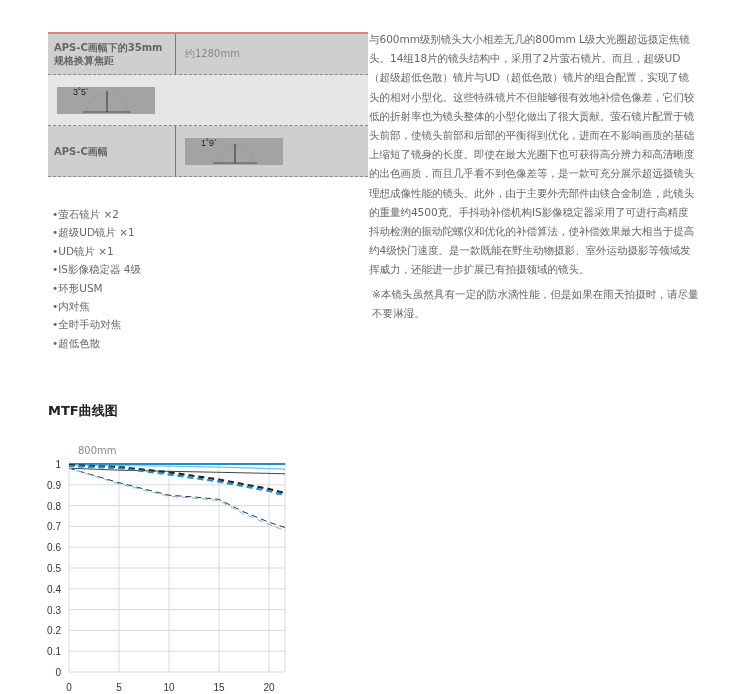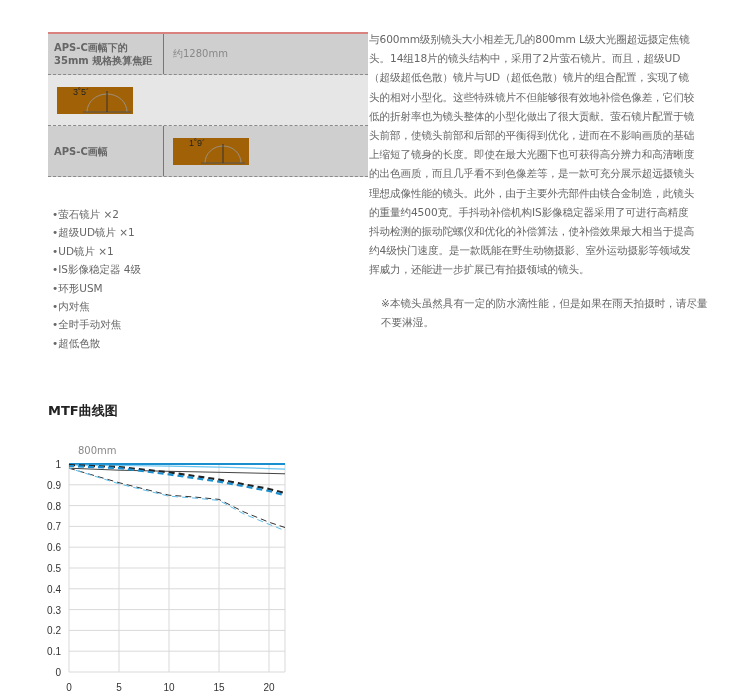--- a/index.html
+++ b/index.html
@@ -3,42 +3,42 @@
 <meta charset="utf-8">
 <style>
   html, body { margin: 0; padding: 0; background: #ffffff; }
   body { width: 750px; height: 694px; position: relative; overflow: hidden;
          font-family: "DejaVu Sans", "Liberation Sans", sans-serif; color: #555; }
 
   
   .spec-table { position: absolute; left: 48px; top: 32px; width: 320px;
                 border-top: 2px solid #d9827f; overflow: hidden; }
   .spec-row { display: flex; border-bottom: 1px dashed #8a8a8a; }
-  .spec-row .label { width: 116px; padding: 8px 6px; font-size: 10px; font-weight: bold;
+  .spec-row .label { width: 128px; padding: 8px 6px; font-size: 10px; font-weight: bold;
                      color: #666; border-right: 1px solid #777; box-sizing: border-box;
                      display: flex; align-items: center; line-height: 13px; }
   .spec-row .value { flex: 1; padding: 0 9px; font-size: 10px; color: #888;
                      display: flex; align-items: center; }
   .row-0 { height: 40px; background: #cfcfcf; }
   .row-1 { height: 50px; background: #e6e6e6; }
   .row-2 { height: 50px; background: #cfcfcf; }
-  .angle-box { width: 76px; height: 27px; background: #a16207; position: relative; }
+  .angle-box { width: 98px; height: 27px; background: #a3a3a3; position: relative; }
   .angle-box .angle-text { position: absolute; left: 16px; top: 0px; font-size: 9px;
                            color: #222; font-family: "Liberation Sans", sans-serif; }
   .angle-box svg { position: absolute; left: 0; top: 0; }
 
   
   .features { position: absolute; left: 48px; top: 201px; margin: 4px; padding: 0; list-style: none; }
   .features li { font-size: 10.5px; color: #666; height: 18.4px; line-height: 18px; }
 
   
   .desc { position: absolute; left: 369px; top: 30px; width: 330px; font-size: 10.6px;
           line-height: 19.2px; color: #666; margin: 0; letter-spacing: -0.1px; }
   .note { position: absolute; left: 369px; top: 282px; width: 330px; font-size: 10.6px;
-          line-height: 19.2px; color: #666; margin: 12px; }
+          line-height: 19.2px; color: #666; margin: 3px; }
 
   
   .mtf-title { position: absolute; left: 48px; top: 402px; font-size: 13px; font-weight: bold;
                color: #222; margin: 0; }
   .focal { position: absolute; left: 48px; top: 445px; font-size: 10px; color: #888; margin-left: 30px; }
   .chart { position: absolute; left: 40px; top: 455px; }
   .chart text { font-family: "Liberation Sans", sans-serif; font-size: 10px; fill: #333; }
 </style>
 </head>
 <body>

